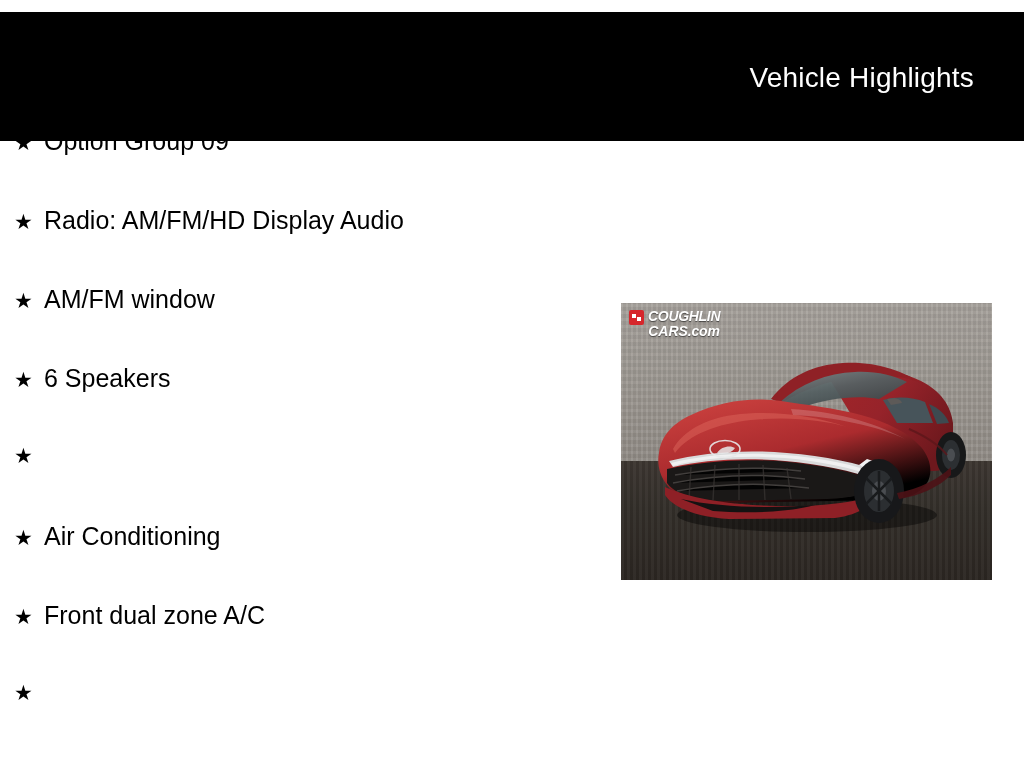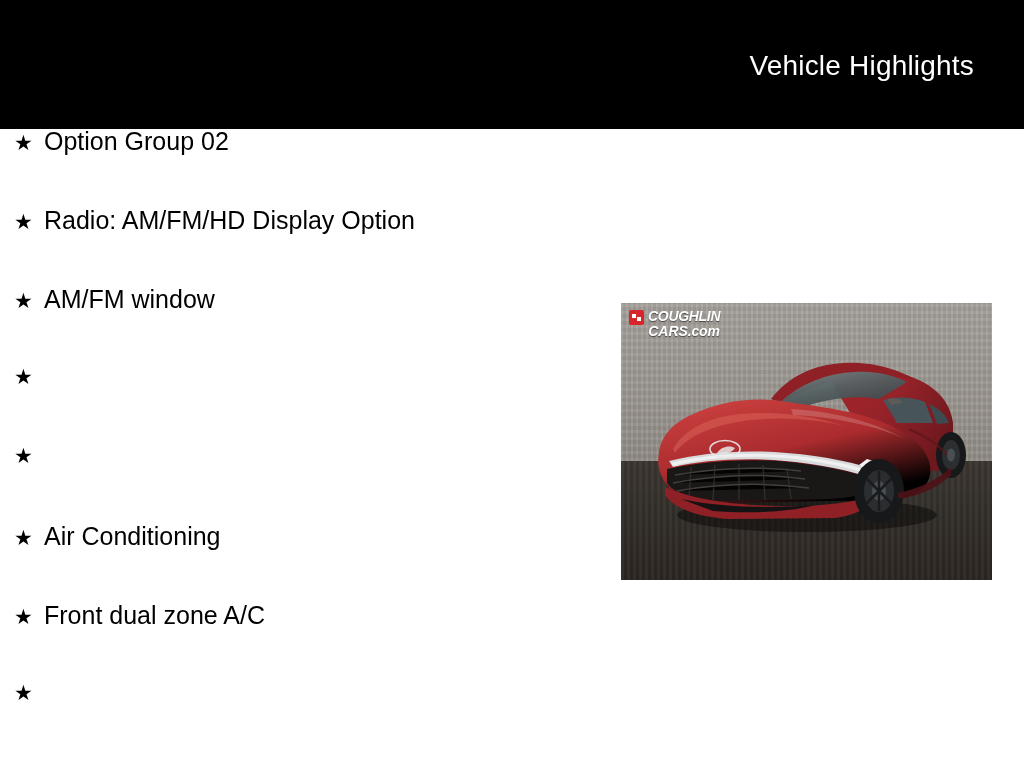--- a/index.html
+++ b/index.html
@@ -17,21 +17,21 @@
     position: relative;
     width: 1024px;
     height: 768px;
     background: #ffffff;
   }
 
   
   .header-band {
     position: absolute;
     left: 0;
-    top: 0;
+    top: 12px;
     width: 1024px;
     height: 129px;
     background: #000000;
   }
 
   .header-title {
     position: absolute;
     right: 50px;
     top: 50px;
     color: #ffffff;
@@ -191,32 +191,33 @@
 
 <div id="page">
 
   <div class="header-band">
     <div class="header-title">Vehicle Highlights</div>
   </div>
 
   <ul class="highlights-list">
     <li class="highlight-item">
       <span class="bullet-star">★</span>
-      <span class="highlight-label">Option Group 02</span>
-    </li>
-    <li class="highlight-item">
-      <span class="bullet-star">★</span>
-      <span class="highlight-label">Radio: AM/FM/HD Display Option</span>
+      <span class="highlight-label">Option Group 09</span>
+    </li>
+    <li class="highlight-item">
+      <span class="bullet-star">★</span>
+      <span class="highlight-label">Radio: AM/FM/HD Display Audio</span>
     </li>
     <li class="highlight-item">
       <span class="bullet-star">★</span>
       <span class="highlight-label">AM/FM window</span>
     </li>
     <li class="highlight-item">
       <span class="bullet-star">★</span>
+      <span class="highlight-label">6 Speakers</span>
     </li>
     <li class="highlight-item">
       <span class="bullet-star">★</span>
     </li>
     <li class="highlight-item">
       <span class="bullet-star">★</span>
       <span class="highlight-label">Air Conditioning</span>
     </li>
     <li class="highlight-item">
       <span class="bullet-star">★</span>

